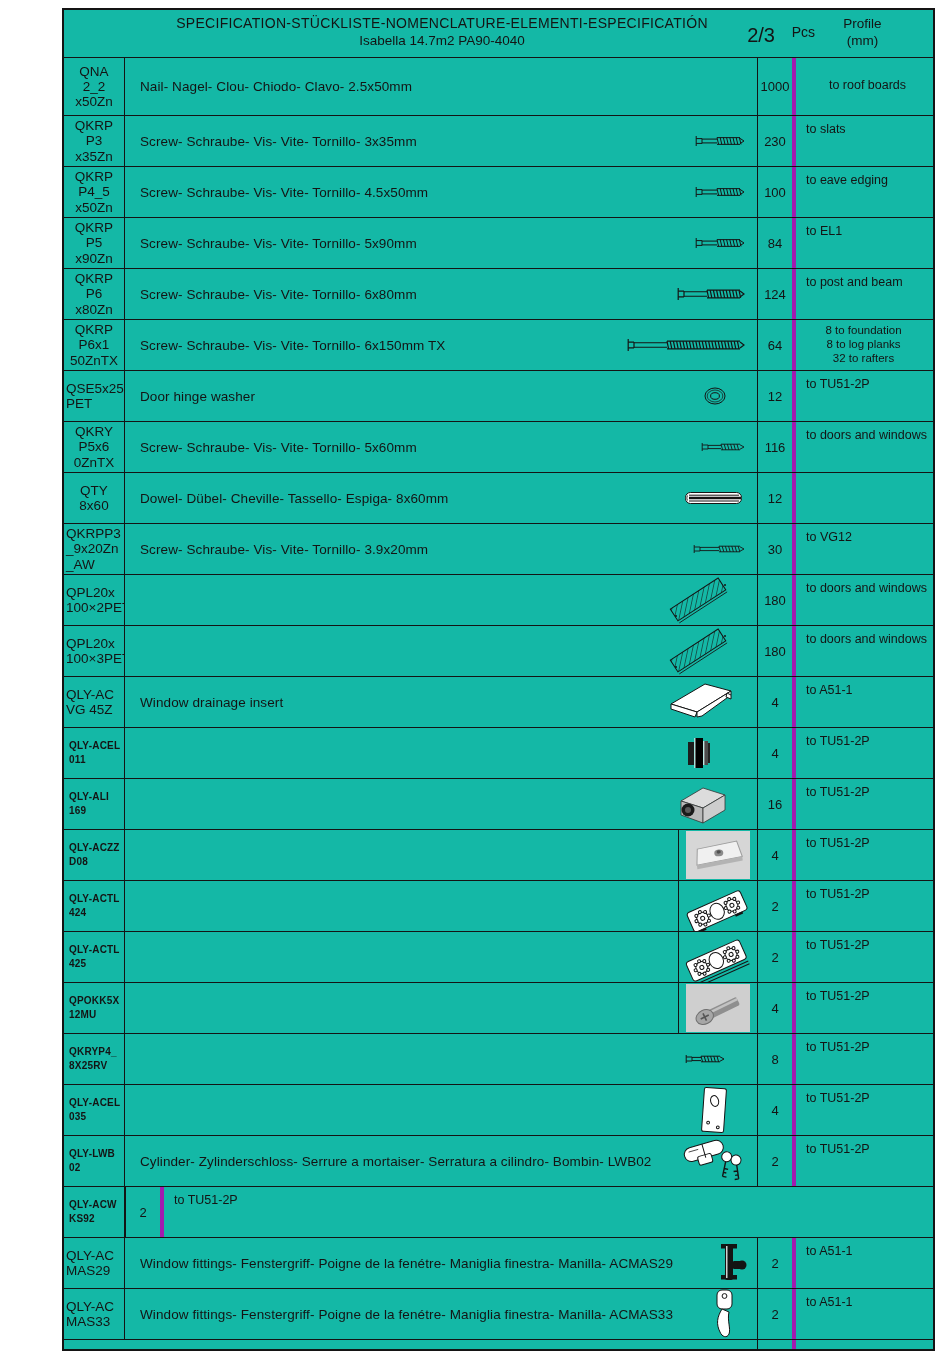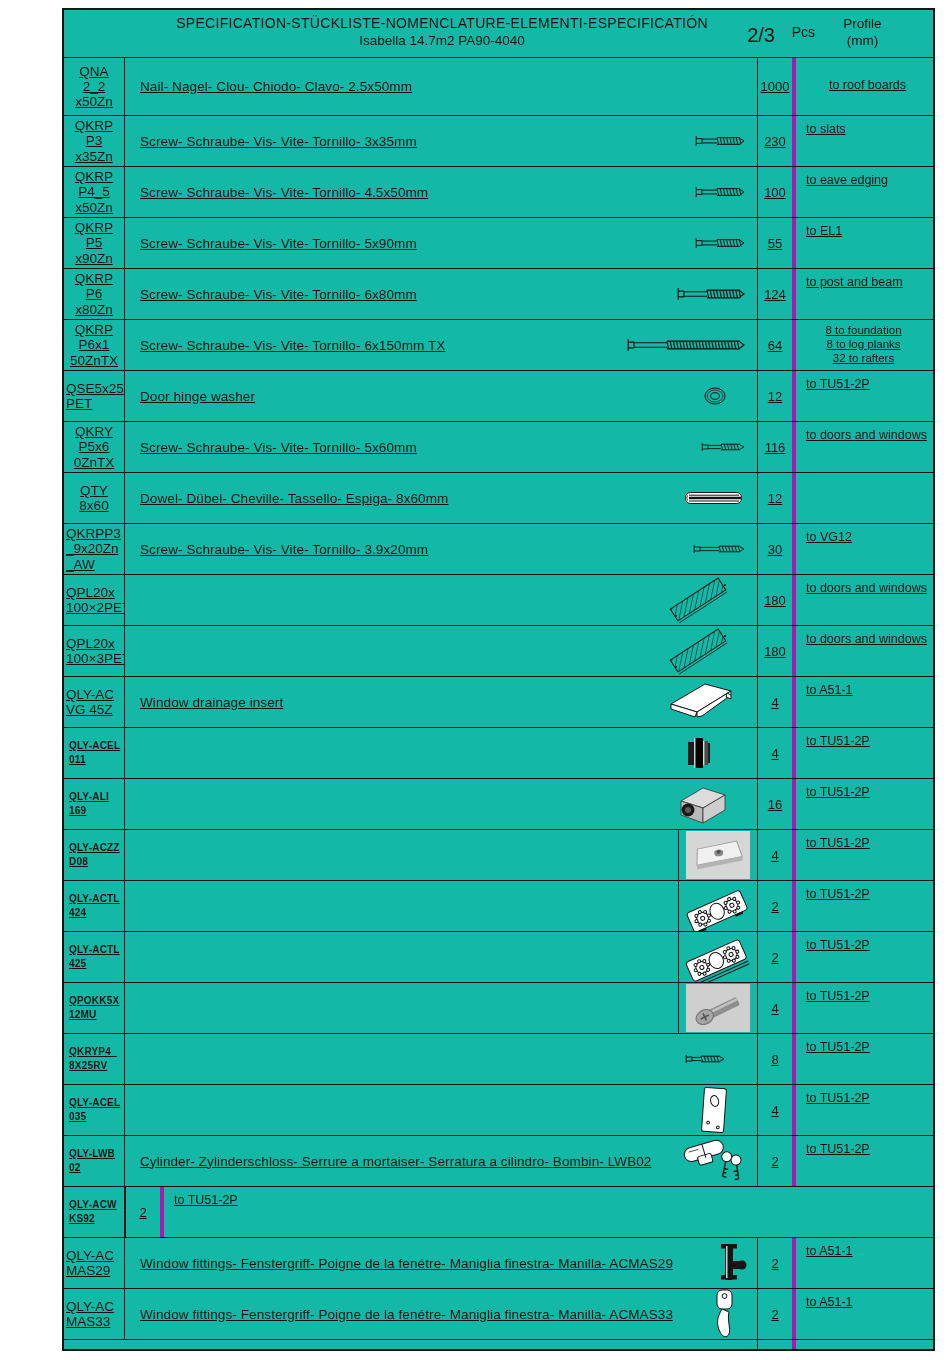--- a/index.html
+++ b/index.html
@@ -8,21 +8,21 @@
   .spec-table { position: absolute; left: 62px; top: 8px; width: 873px; border: 2px solid #141414; background: #14b8a6; }
 
   .thead { position: relative; height: 47px; }
   .title-wrap { position: absolute; left: 0; top: 5px; width: 756px; text-align: center; }
   .title-line1 { font-size: 14px; letter-spacing: .3px; }
   .title-line2 { font-size: 13.5px; margin-top: 2px; }
   .page-num { position: absolute; right: 158px; top: 14px; font-size: 20px; }
   .pcs-head { position: absolute; right: 118px; top: 14px; font-size: 14px; }
   .profile-head { position: absolute; right: 8px; top: 6px; width: 125px; text-align: center; font-size: 13.5px; white-space: pre-line; line-height: 1.25; }
 
-  .row { display: flex; border-top: 1px solid #141414; height: 51px; align-items: stretch; text-decoration: underline; }
+  .row { display: flex; border-top: 1px solid #141414; height: 51px; align-items: stretch; }
   .row.tall { height: 58px; }
   .cell-code { width: 61px; border-right: 1px solid #141414; font-size: 13.5px; line-height: 1.12;
                display: flex; flex-direction: column; justify-content: center; align-items: center;
                white-space: pre-line; text-align: center; overflow: hidden; }
   .cell-code.left { align-items: flex-start; text-align: left; padding-left: 2px; }
   .cell-code.small { font-size: 10px; font-weight: bold; align-items: flex-start; text-align: left; padding-left: 5px; line-height: 1.45; letter-spacing: .2px; }
   .cell-desc { flex: 1; position: relative; display: flex; align-items: center; padding-left: 15px; font-size: 13.5px; letter-spacing: .1px; }
   .icon-float { position: absolute; top: 50%; transform: translateY(-50%); display: flex; align-items: center; }
   .icon-box { position: absolute; right: 0; top: 0; bottom: 0; width: 79px; border-left: 1px solid #141414;
               display: flex; align-items: center; justify-content: center; }
@@ -116,21 +116,21 @@
   <path d="M1.2 1 V11"></path>
                   <path d="M1.2 3.5999999999999996 H7 M1.2 8.399999999999999 H7 M7 3.5999999999999996 V8.399999999999999"></path>
   <path d="M7 4.08 H22 M7 7.92 H22"></path>
                   <path d="M22 2.64 H45 M22 9.36 H45"></path>
   <path d="M22.0 2.6 L23.6 9.4 M25.2 2.6 L26.8 9.4 M28.4 2.6 L30.0 9.4 M31.6 2.6 L33.2 9.4 M34.8 2.6 L36.4 9.4 M38.0 2.6 L39.6 9.4 M41.2 2.6 L42.8 9.4 M44.4 2.6 L46.0 9.4 "></path>
                   <path d="M45 3.3600000000000003 L49 6 L45 8.64"></path>
                 </g>
               </svg>
             </span>
           </div>
-          <div class="cell-pcs">55</div>
+          <div class="cell-pcs">84</div>
           <div class="cell-profile">to EL1</div>
         </div>
         <div class="row">
           <div class="cell-code">QKRP
 P6
 x80Zn</div>
           <div class="cell-desc">
             <span>Screw- Schraube- Vis- Vite- Tornillo- 6x80mm</span>
             <span class="icon-float" style="right: 12px;">
               <svg width="68" height="14" viewBox="0 0 68 14">

